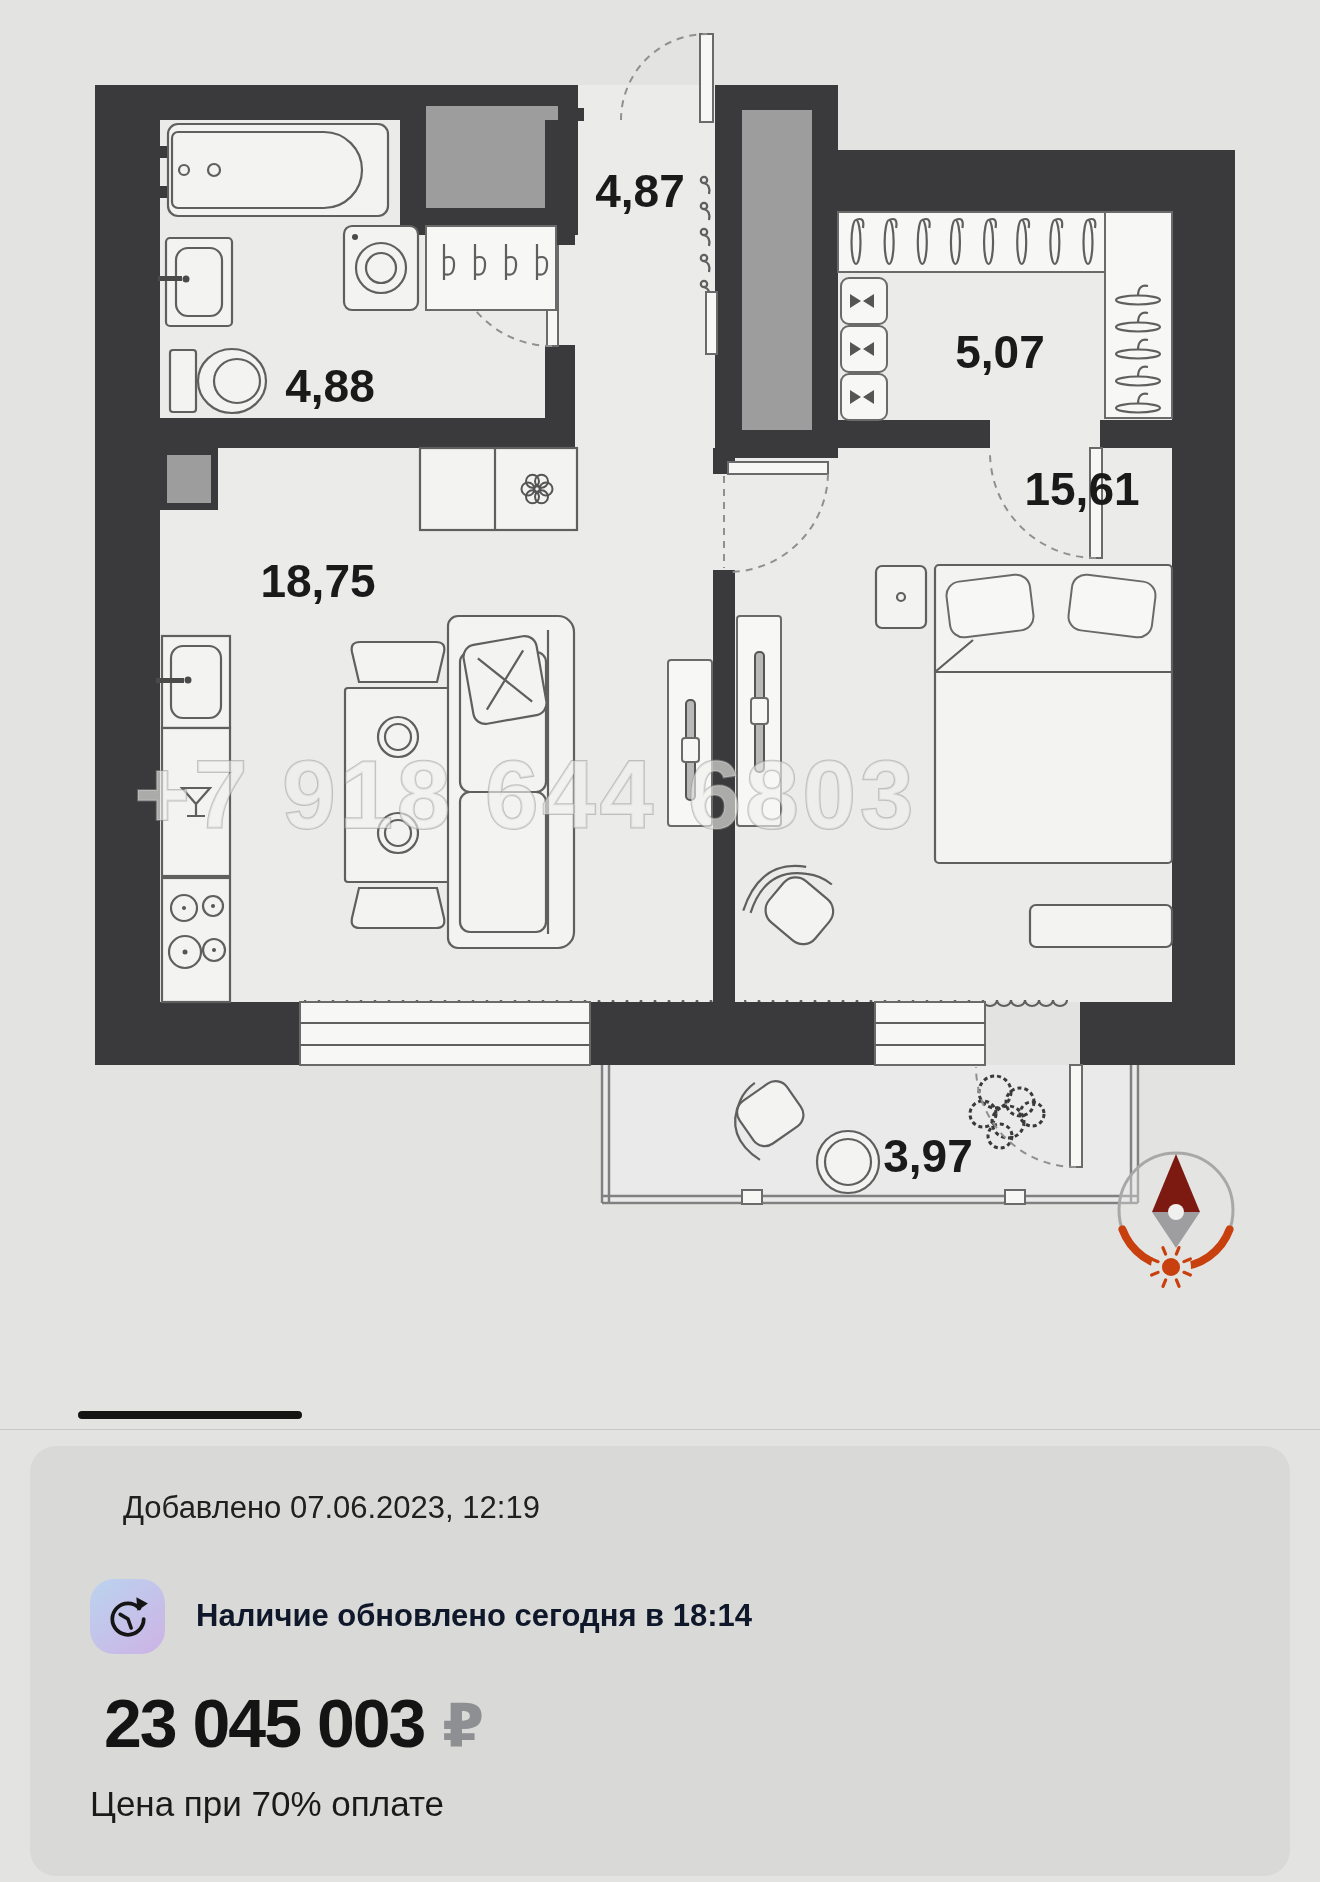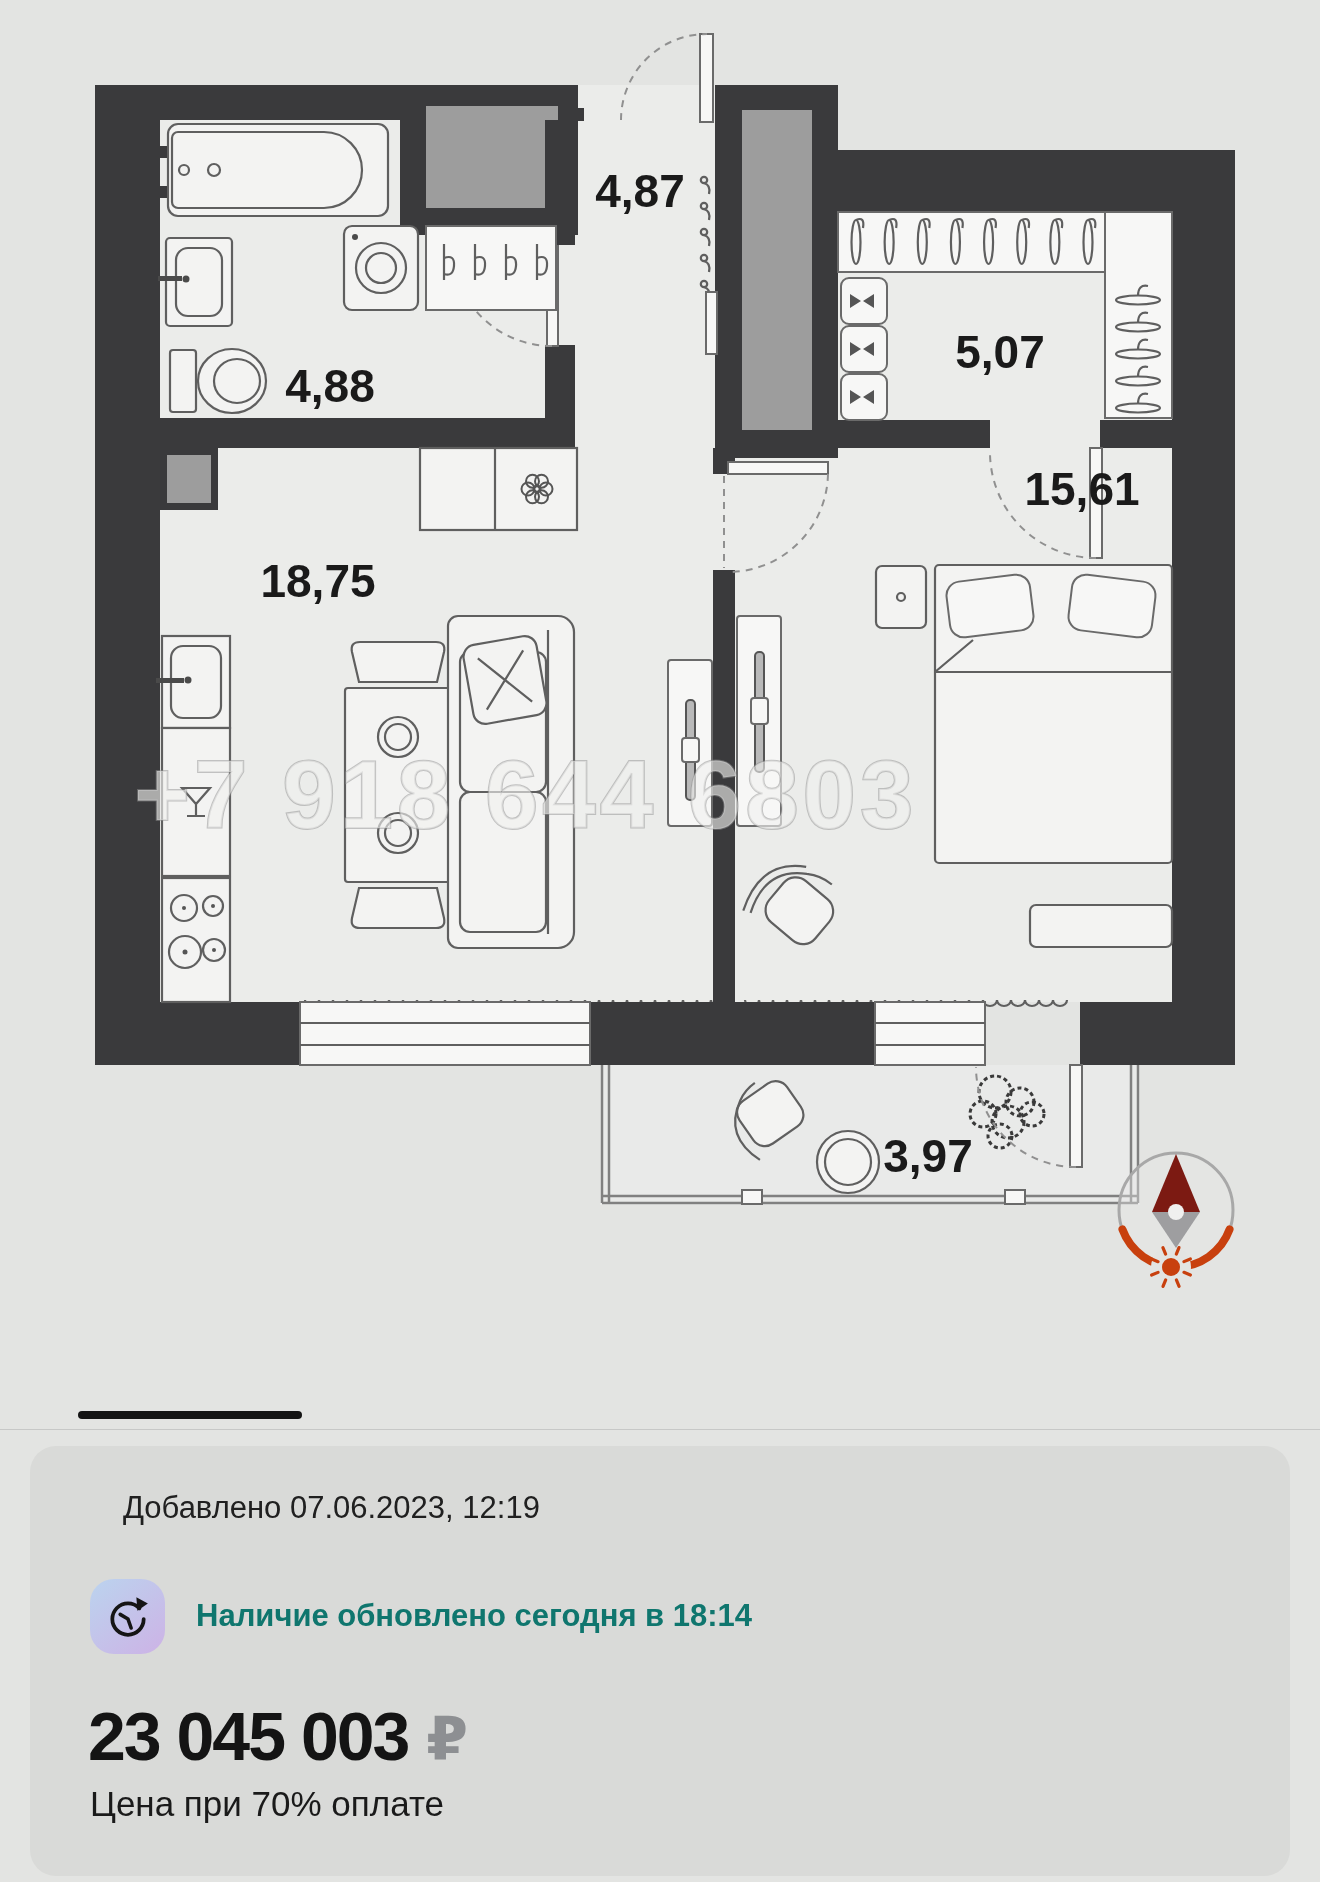--- a/index.html
+++ b/index.html
@@ -28,22 +28,22 @@
   .underline{position:absolute;left:78px;top:1411px;width:224px;height:8px;
              background:#141414;border-radius:4px;}
   .divider{position:absolute;left:0;top:1429px;width:100%;height:1px;background:#c7c8c7;}
   
   .card{position:absolute;left:30px;top:1446px;width:1260px;height:430px;
         background:#d9dad8;border-radius:26px;}
   .added{position:absolute;left:60px;top:44px;font-size:31px;color:#202020;margin-left:33px;}
   .badge{position:absolute;left:60px;top:133px;width:75px;height:75px;border-radius:24px;
          background:linear-gradient(140deg,#bcd2ee 5%,#ccb4e6 95%);
          display:flex;align-items:center;justify-content:center;}
-  .avail{position:absolute;left:166px;top:152px;font-size:31px;font-weight:700;color:#0f766e;}
-  .price-row{position:absolute;left:58px;top:238px;display:flex;align-items:baseline;margin-top:13px;}
+  .avail{position:absolute;left:166px;top:152px;font-size:31px;font-weight:700;color:#0f172a;}
+  .price-row{position:absolute;left:74px;top:238px;display:flex;align-items:baseline;}
   .price{font-size:68px;font-weight:700;color:#141414;letter-spacing:-2px;}
   .cur{font-size:60px;font-weight:700;color:#8d8f92;margin-left:18px;
        font-family:"DejaVu Sans",sans-serif;}
   .note{position:absolute;left:60px;top:338px;font-size:35px;color:#1a1a1a;}
 </style>
 </head>
 <body>
 
 <div class="screen">
 

